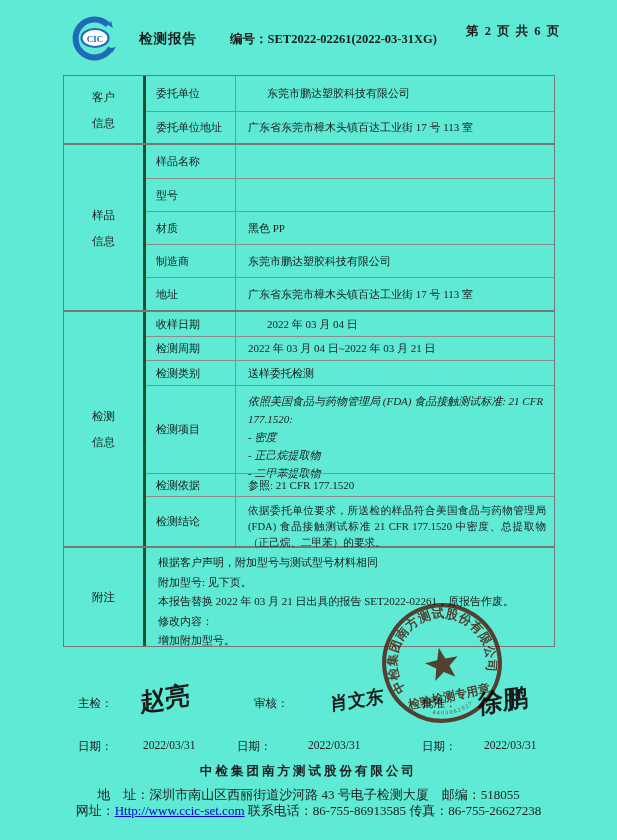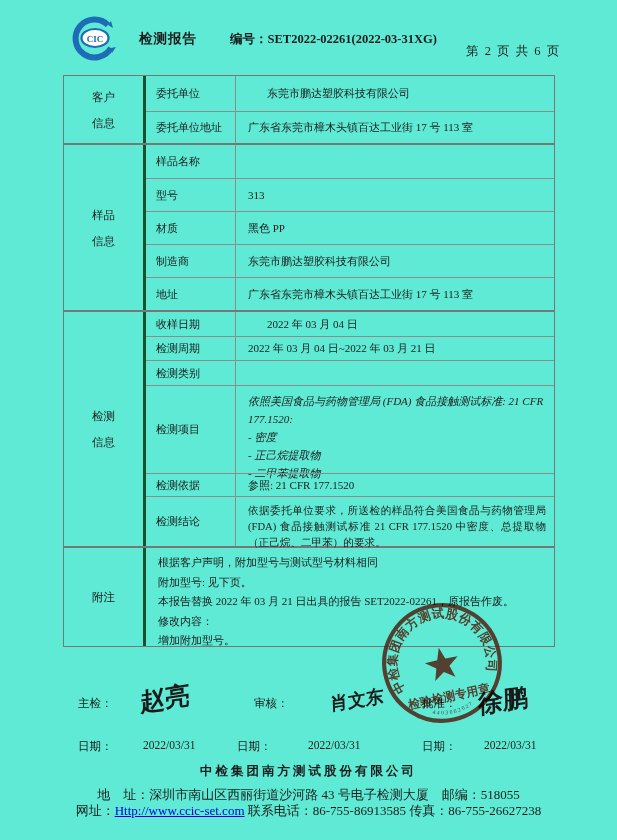--- a/index.html
+++ b/index.html
@@ -3,21 +3,21 @@
 <meta charset="utf-8">
 <style>
   html,body{margin:0;padding:0;background:#ffffff;}
   body{width:617px;height:840px;position:relative;overflow:hidden;
        font-family:"Liberation Serif","DejaVu Serif",serif;color:#1c1c1c;}
   .page{position:absolute;inset:0;background:#5eead4;}
 
   
   .hdr-title{position:absolute;left:139px;top:30px;font-size:13.5px;font-weight:bold;letter-spacing:1px;}
   .hdr-no{position:absolute;left:230px;top:31px;font-size:12.5px;font-weight:bold;}
-  .hdr-pages{position:absolute;left:466px;top:43px;font-size:12.5px;font-weight:normal;letter-spacing:1.5px;}
+  .hdr-pages{position:absolute;left:466px;top:23px;font-size:12.5px;font-weight:bold;letter-spacing:1.5px;}
   .logo{position:absolute;left:64px;top:15px;width:58px;height:48px;}
 
   
   .rpt-table{position:absolute;left:63px;top:75px;width:492px;border:1.5px solid #777;box-sizing:border-box;}
   .sec{display:flex;border-bottom:2px solid #777;}
   .sec:last-child{border-bottom:none;}
   .sec-title{width:82px;flex:0 0 82px;border-right:3px solid #14532d;display:flex;
              align-items:center;justify-content:center;box-sizing:border-box;}
   .sec-title span{display:block;width:2.15em;text-align:center;font-size:11.5px;line-height:26px;}
   .sec-body{flex:1;display:flex;flex-direction:column;min-width:0;}
@@ -87,21 +87,20 @@
     <div class="sec">
       <div class="sec-title">
           <span>样品信息</span>
         </div>
       <div class="sec-body">
         <div class="row" style="height:33px">
           <div class="cell lbl">样品名称</div>
         </div>
         <div class="row" style="height:33px">
           <div class="cell lbl">型号</div>
-          <div class="cell val">313</div>
         </div>
         <div class="row" style="height:33px">
           <div class="cell lbl">材质</div>
           <div class="cell val">黑色 PP</div>
         </div>
         <div class="row" style="height:33px">
           <div class="cell lbl">制造商</div>
           <div class="cell val">东莞市鹏达塑胶科技有限公司</div>
         </div>
         <div class="row" style="height:33px">
@@ -119,20 +118,21 @@
         <div class="row" style="height:24px">
           <div class="cell lbl">收样日期</div>
           <div class="cell val">2022 年 03 月 04 日</div>
         </div>
         <div class="row" style="height:24px">
           <div class="cell lbl">检测周期</div>
           <div class="cell val">2022 年 03 月 04 日~2022 年 03 月 21 日</div>
         </div>
         <div class="row" style="height:25px">
           <div class="cell lbl">检测类别</div>
+          <div class="cell val">送样委托检测</div>
         </div>
         <div class="row" style="height:88px">
           <div class="cell lbl">检测项目</div>
           <div class="cell val top pre lh18">依照美国食品与药物管理局 (FDA) 食品接触测试标准: 21 CFR 177.1520:
 - 密度
 - 正己烷提取物
 - 二甲苯提取物</div>
         </div>
         <div class="row" style="height:23px">
           <div class="cell lbl">检测依据</div>

